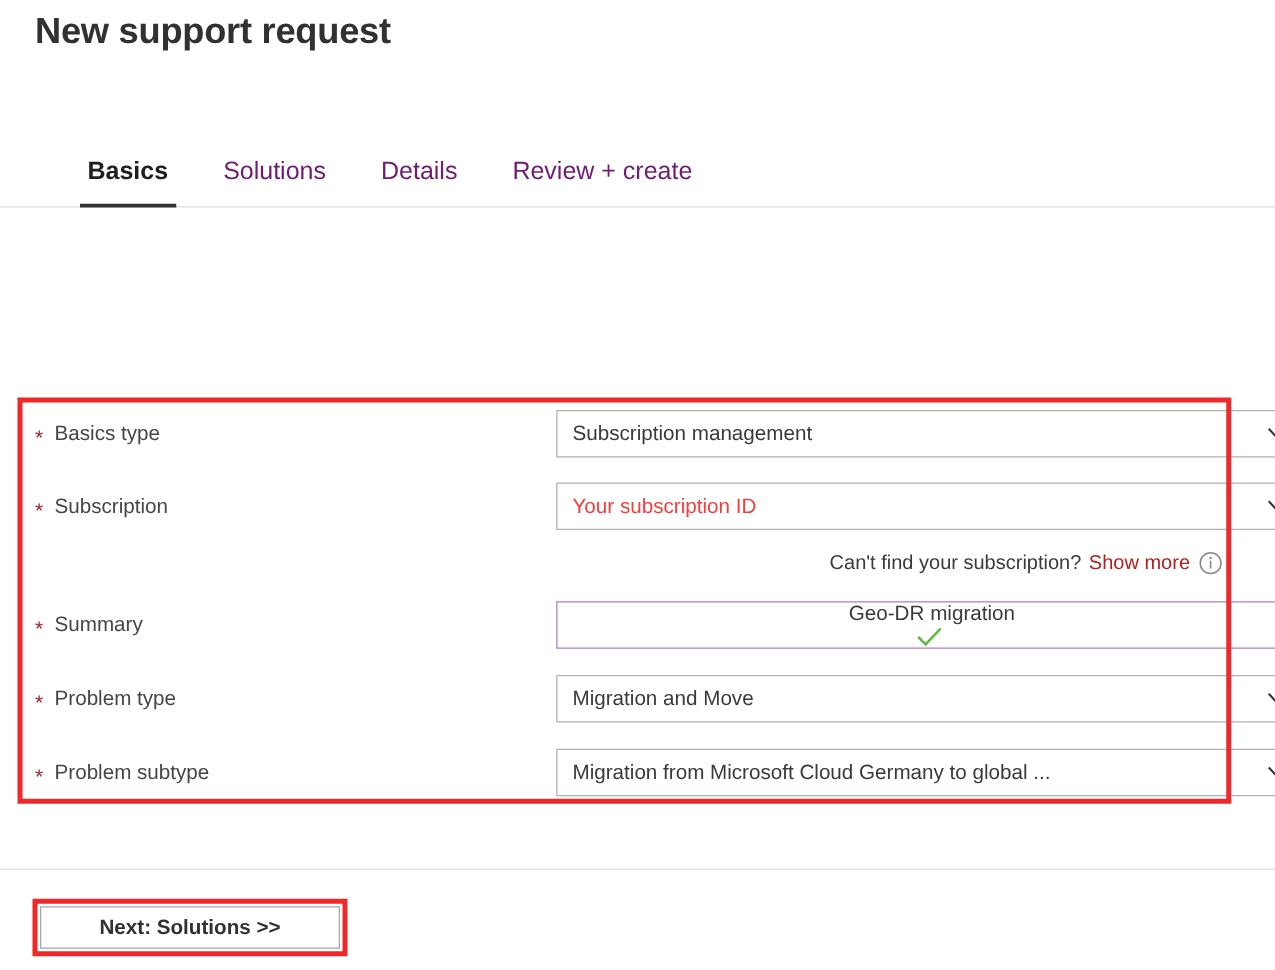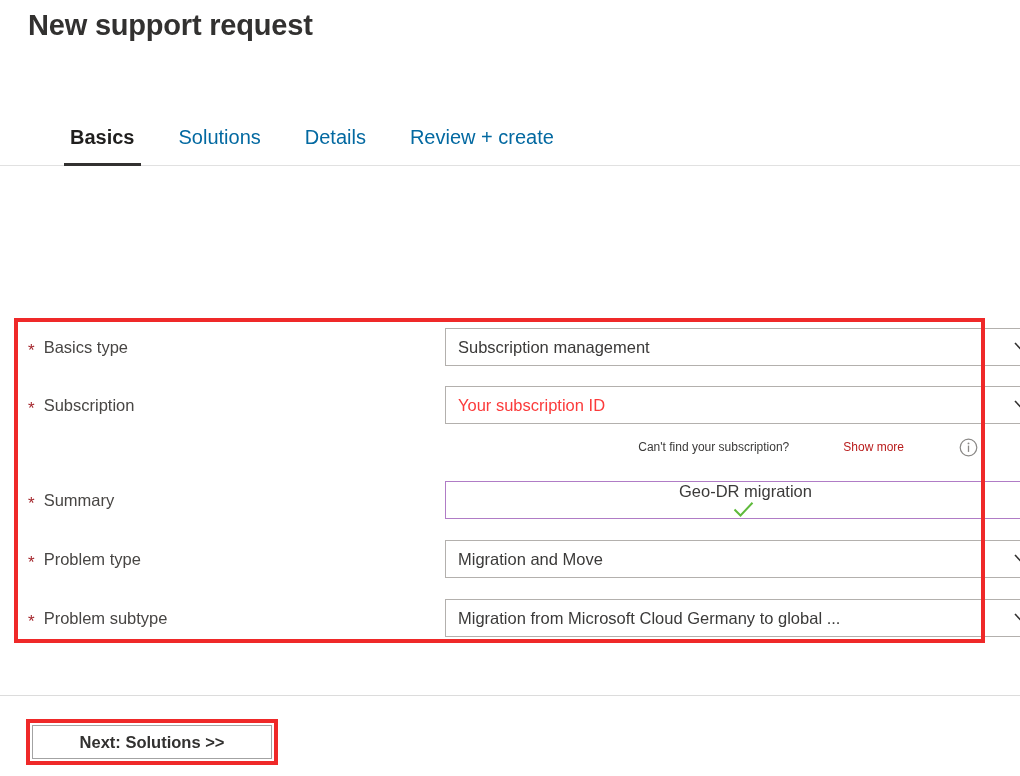--- a/index.html
+++ b/index.html
@@ -52,21 +52,21 @@
     display: flex;
     align-items: flex-start;
   }
   .tab {
     position: relative;
     padding: 0 22px;
     height: 58px;
     display: flex;
     align-items: center;
     font-size: 20px;
-    color: #0369a1;
+    color: #701a75;
     white-space: nowrap;
     cursor: pointer;
     background: transparent;
     border: none;
     font-family: inherit;
   }
   .tab.active {
     color: #201f1e;
     font-weight: 600;
   }
@@ -194,26 +194,25 @@
     justify-content: center;
   }
 
   
   .hint-row {
     position: absolute;
     left: 445px;
     width: 533px;
     height: 26px;
     display: flex;
-    align-items: center;
+    align-items: flex-end;
     justify-content: flex-end;
-    font-size: 12px;
+    font-size: 16px;
     color: #3b3a39;
     white-space: nowrap;
-    gap: 48px;
   }
   .hint-link {
     color: #b91c1c;
     margin-left: 6px;
     cursor: pointer;
     text-decoration: none;
   }
   .info-icon {
     margin-left: 7px;
     display: inline-flex;

